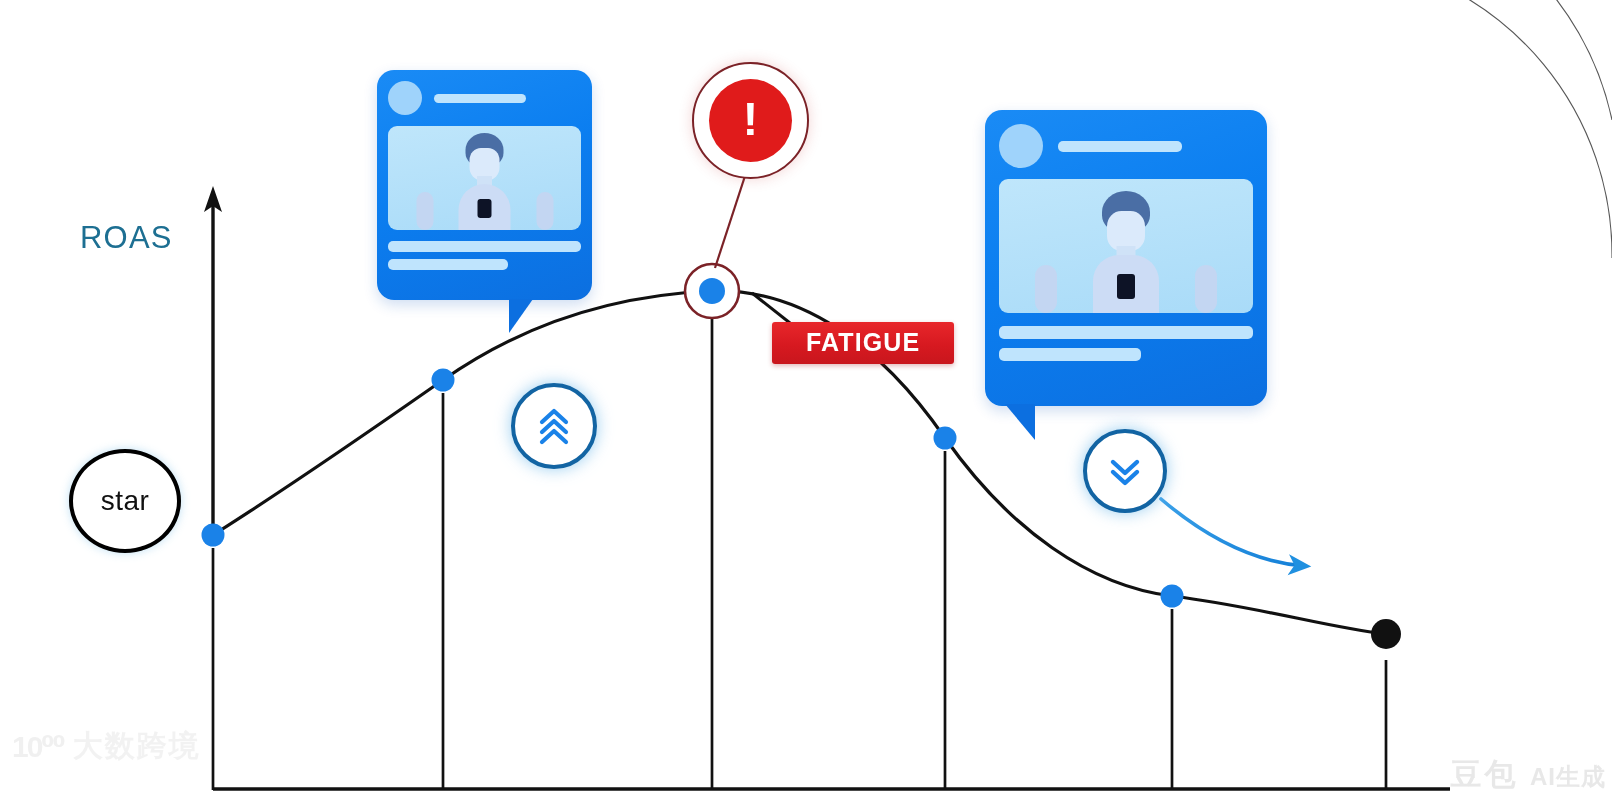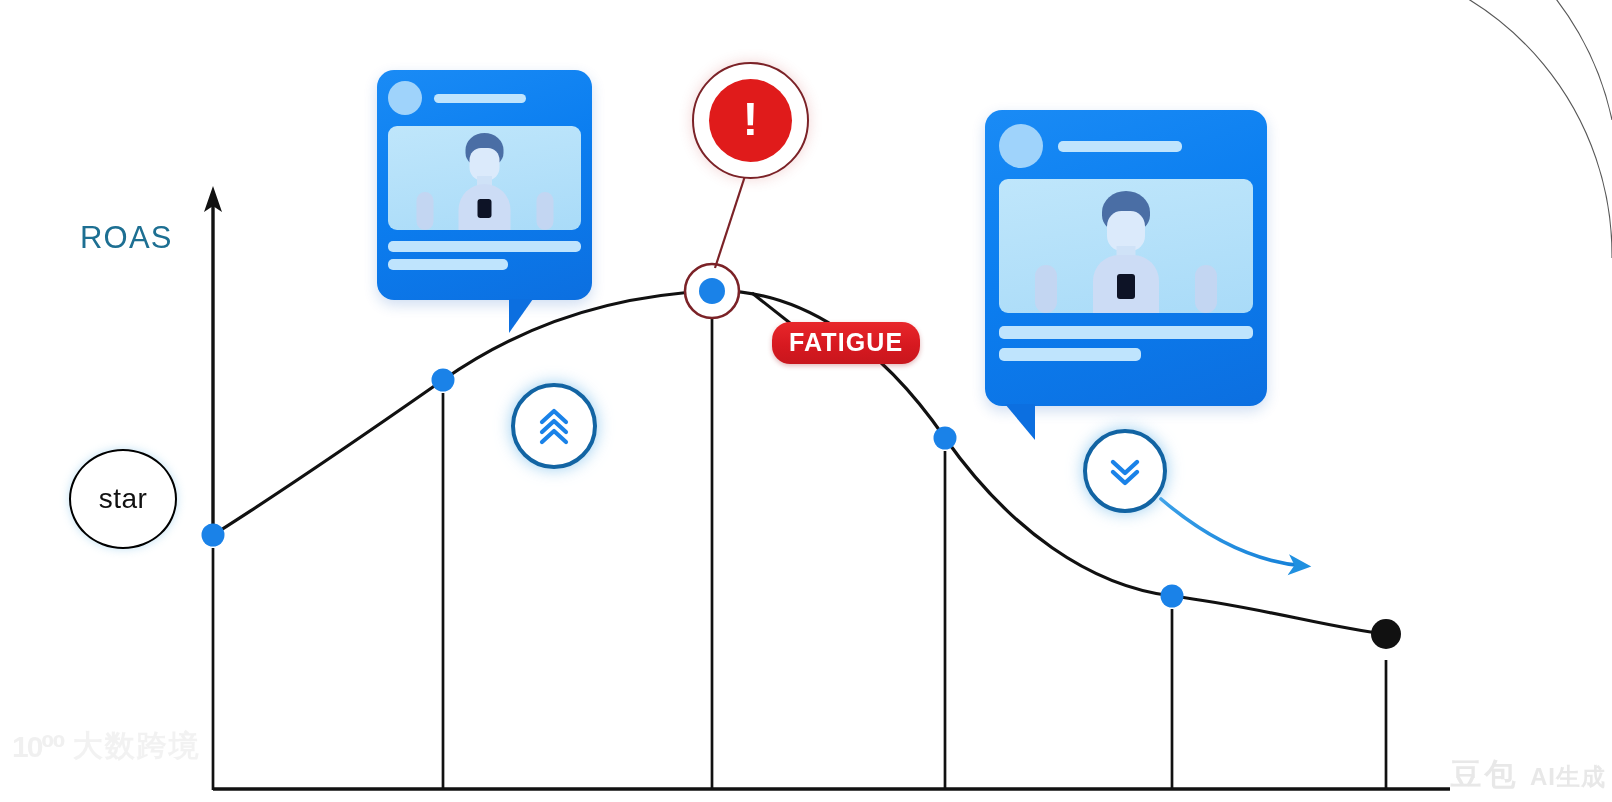--- a/index.html
+++ b/index.html
@@ -26,37 +26,37 @@
     font-size:31px;
     letter-spacing:1.2px;
     color:#1d6f92;
     font-weight:400;
   }
 
   
   #star-badge{
     left:69px; top:449px;
     width:104px; height:96px;
-    border:2px solid #000000;
+    border:4px solid #000000;
     border-radius:50%;
     display:flex;align-items:center;justify-content:center;
     box-shadow:0 0 10px rgba(120,190,230,.45);
     background:#fff;
   }
   #star-badge span{
     font-size:28px;
     color:#111;
     letter-spacing:.5px;
   }
 
   
   #fatigue-badge{
     left:772px; top:322px;
-    padding:8px 17px 9px;
-    border-radius:18px;
+    padding:8px 34px 9px;
+    border-radius:3px;
     background:linear-gradient(180deg,#e8272b 0%,#d71920 55%,#c8161d 100%);
     color:#ffffff;
     font-size:25px;
     font-weight:700;
     letter-spacing:1.1px;
     box-shadow:0 2px 5px rgba(160,20,25,.30);
     line-height:1;
   }
 
   

